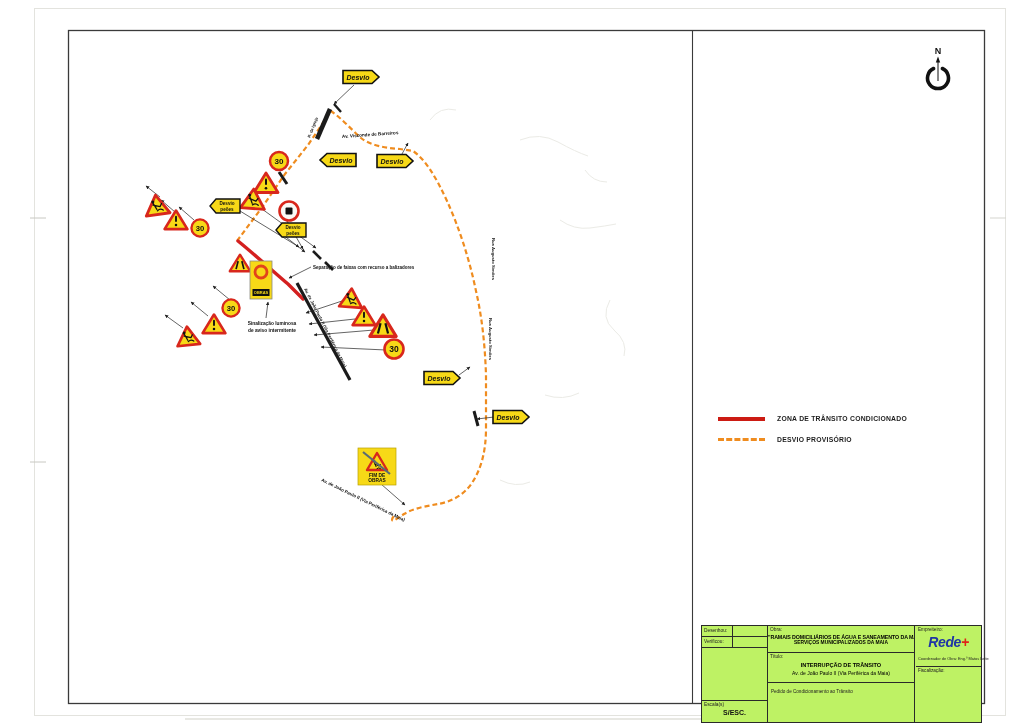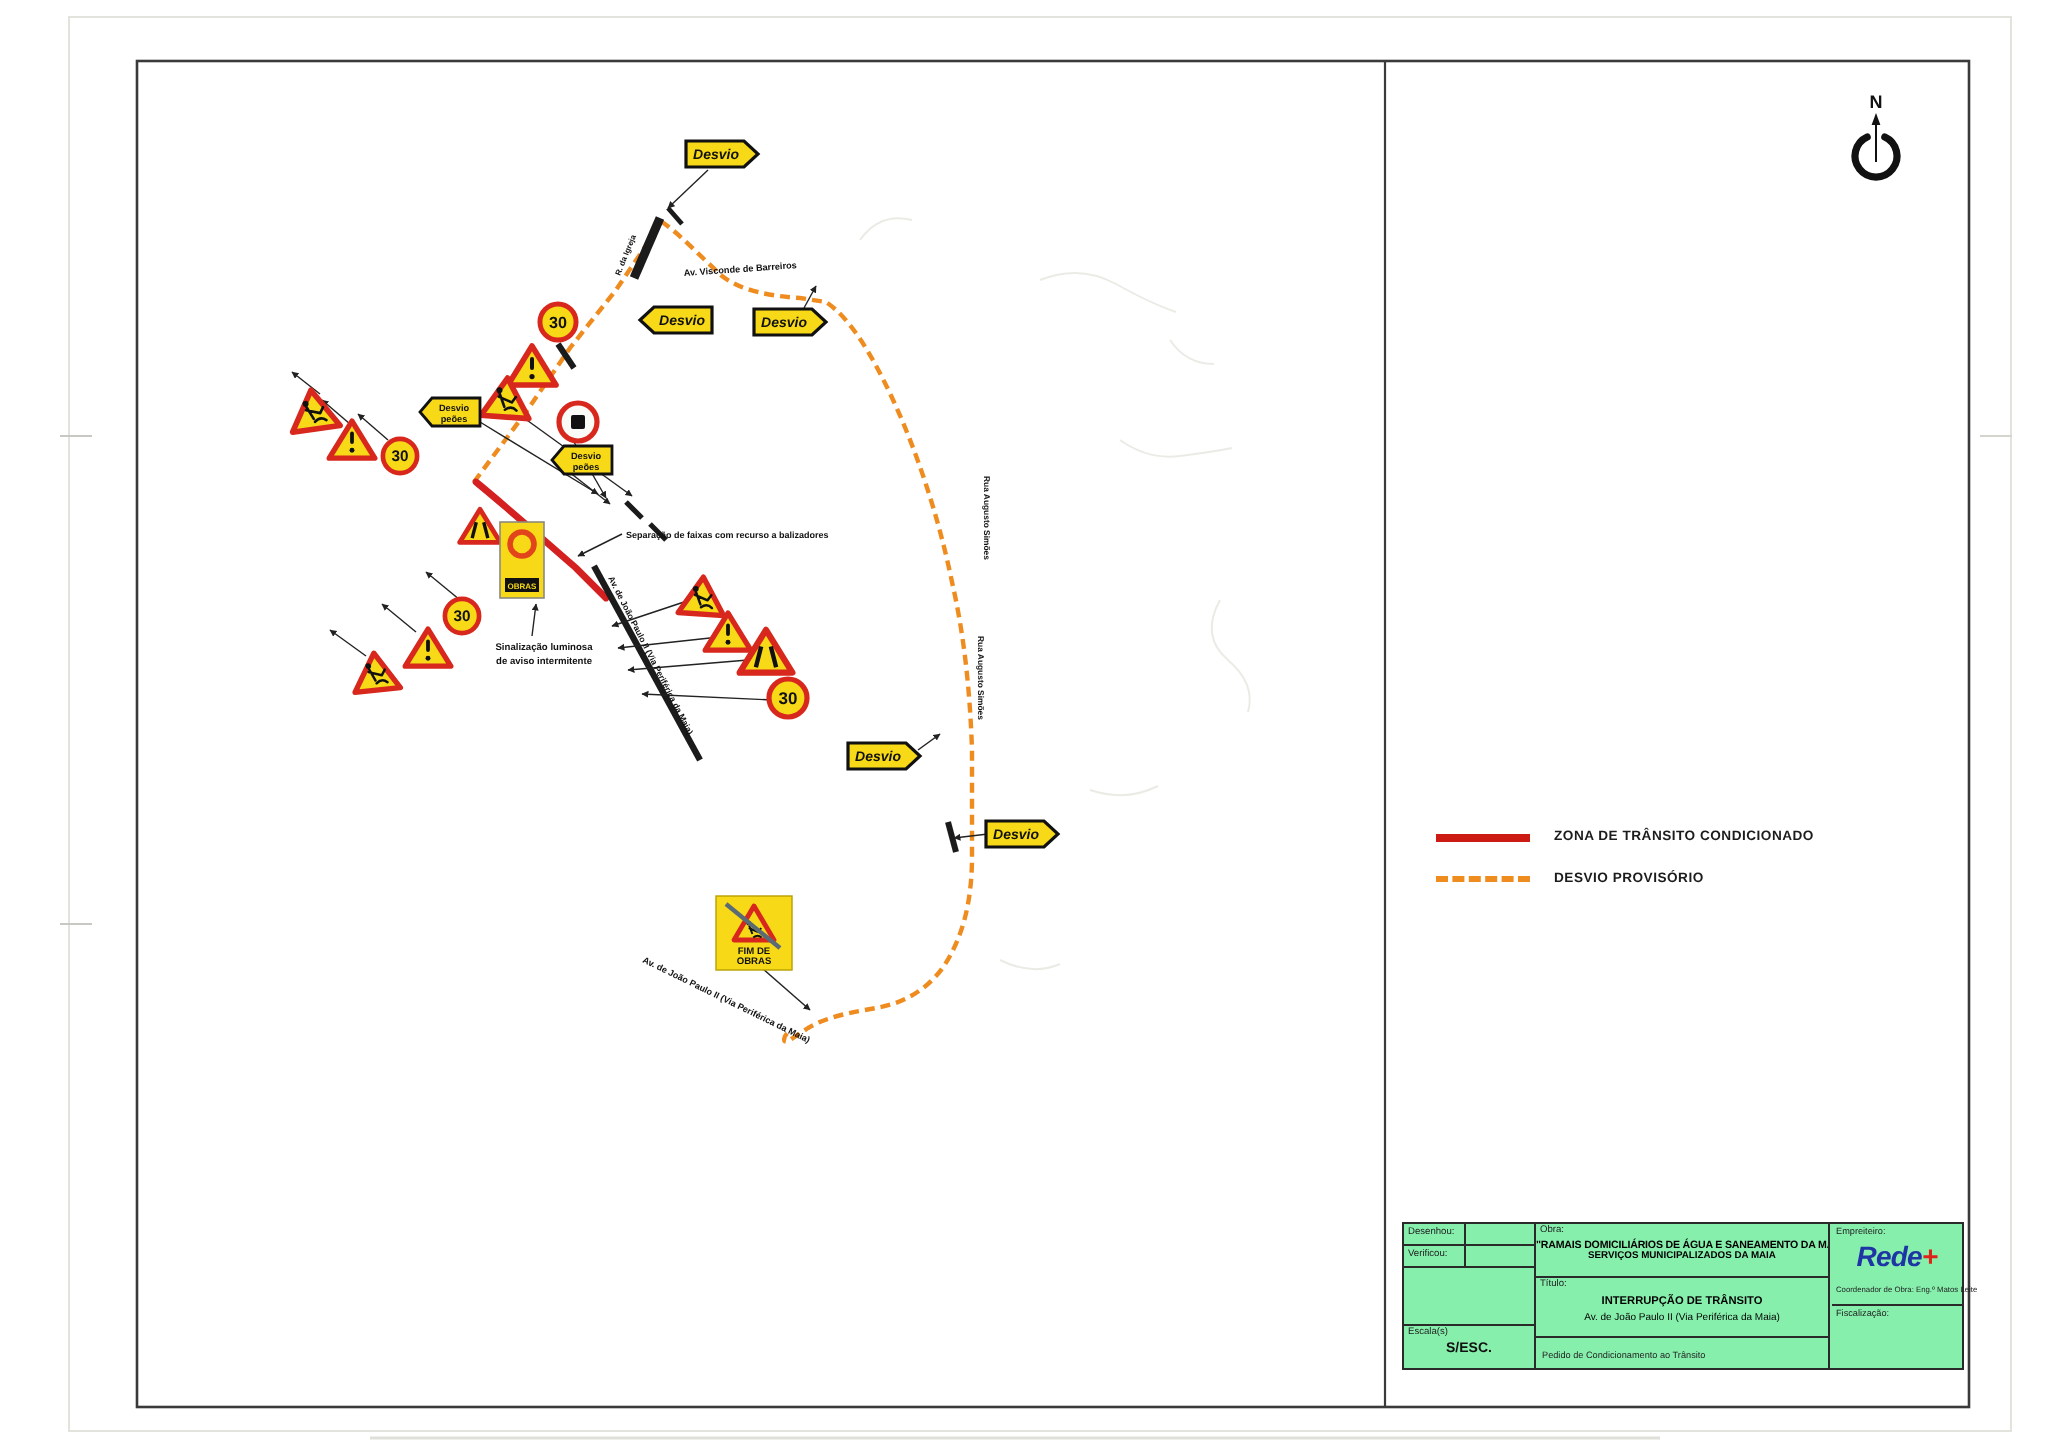--- a/index.html
+++ b/index.html
@@ -4,21 +4,21 @@
 <style>
   html,body{margin:0;padding:0;background:#fbfbf9;font-family:"Liberation Sans",sans-serif;}
   #stage{position:relative;width:1024px;height:724px;background:#ffffff;overflow:hidden;}
   svg{position:absolute;left:0;top:0;}
   
   .legend{position:absolute;left:718px;top:408px;width:240px;}
   .legend-row{display:flex;align-items:center;height:21px;}
   .legend-swatch{width:47px;border-top:4px solid #cc1b13;margin-right:12px;}
   .legend-label{font-size:6.8px;font-weight:700;color:#1c1c1c;letter-spacing:.25px;white-space:nowrap;}
   
-  .tb{position:absolute;left:701px;top:611px;width:281px;height:74px;border:1.3px solid #2a2a2a;background:#86efac;box-sizing:border-box;}
+  .tb{position:absolute;left:701px;top:625px;width:281px;height:98px;border:1.3px solid #2a2a2a;background:#bef264;box-sizing:border-box;}
   .tb *{box-sizing:border-box;}
   .tb-left{position:absolute;left:0;top:0;width:66px;height:100%;border-right:1px solid #2a2a2a;}
   .tb-row{height:11px;border-bottom:1px solid #2a2a2a;position:relative;}
   .tb-row .mini{position:absolute;left:2px;top:2px;font-size:4.8px;color:#222;}
   .tb-row .cell-div{position:absolute;left:30px;top:0;height:100%;border-left:1px solid #2a2a2a;}
   .tb-scale{position:absolute;bottom:0;left:0;width:100%;height:22px;border-top:1px solid #2a2a2a;}
   .tb-scale .mini{position:absolute;left:2px;top:1px;font-size:4.8px;color:#222;}
   .tb-scale .val{position:absolute;left:0;right:0;top:8px;text-align:center;font-size:7px;font-weight:700;color:#111;}
   .tb-mid{position:absolute;left:66px;top:0;width:147px;height:100%;border-right:1px solid #2a2a2a;}
   .tb-cell{position:relative;overflow:hidden;}

